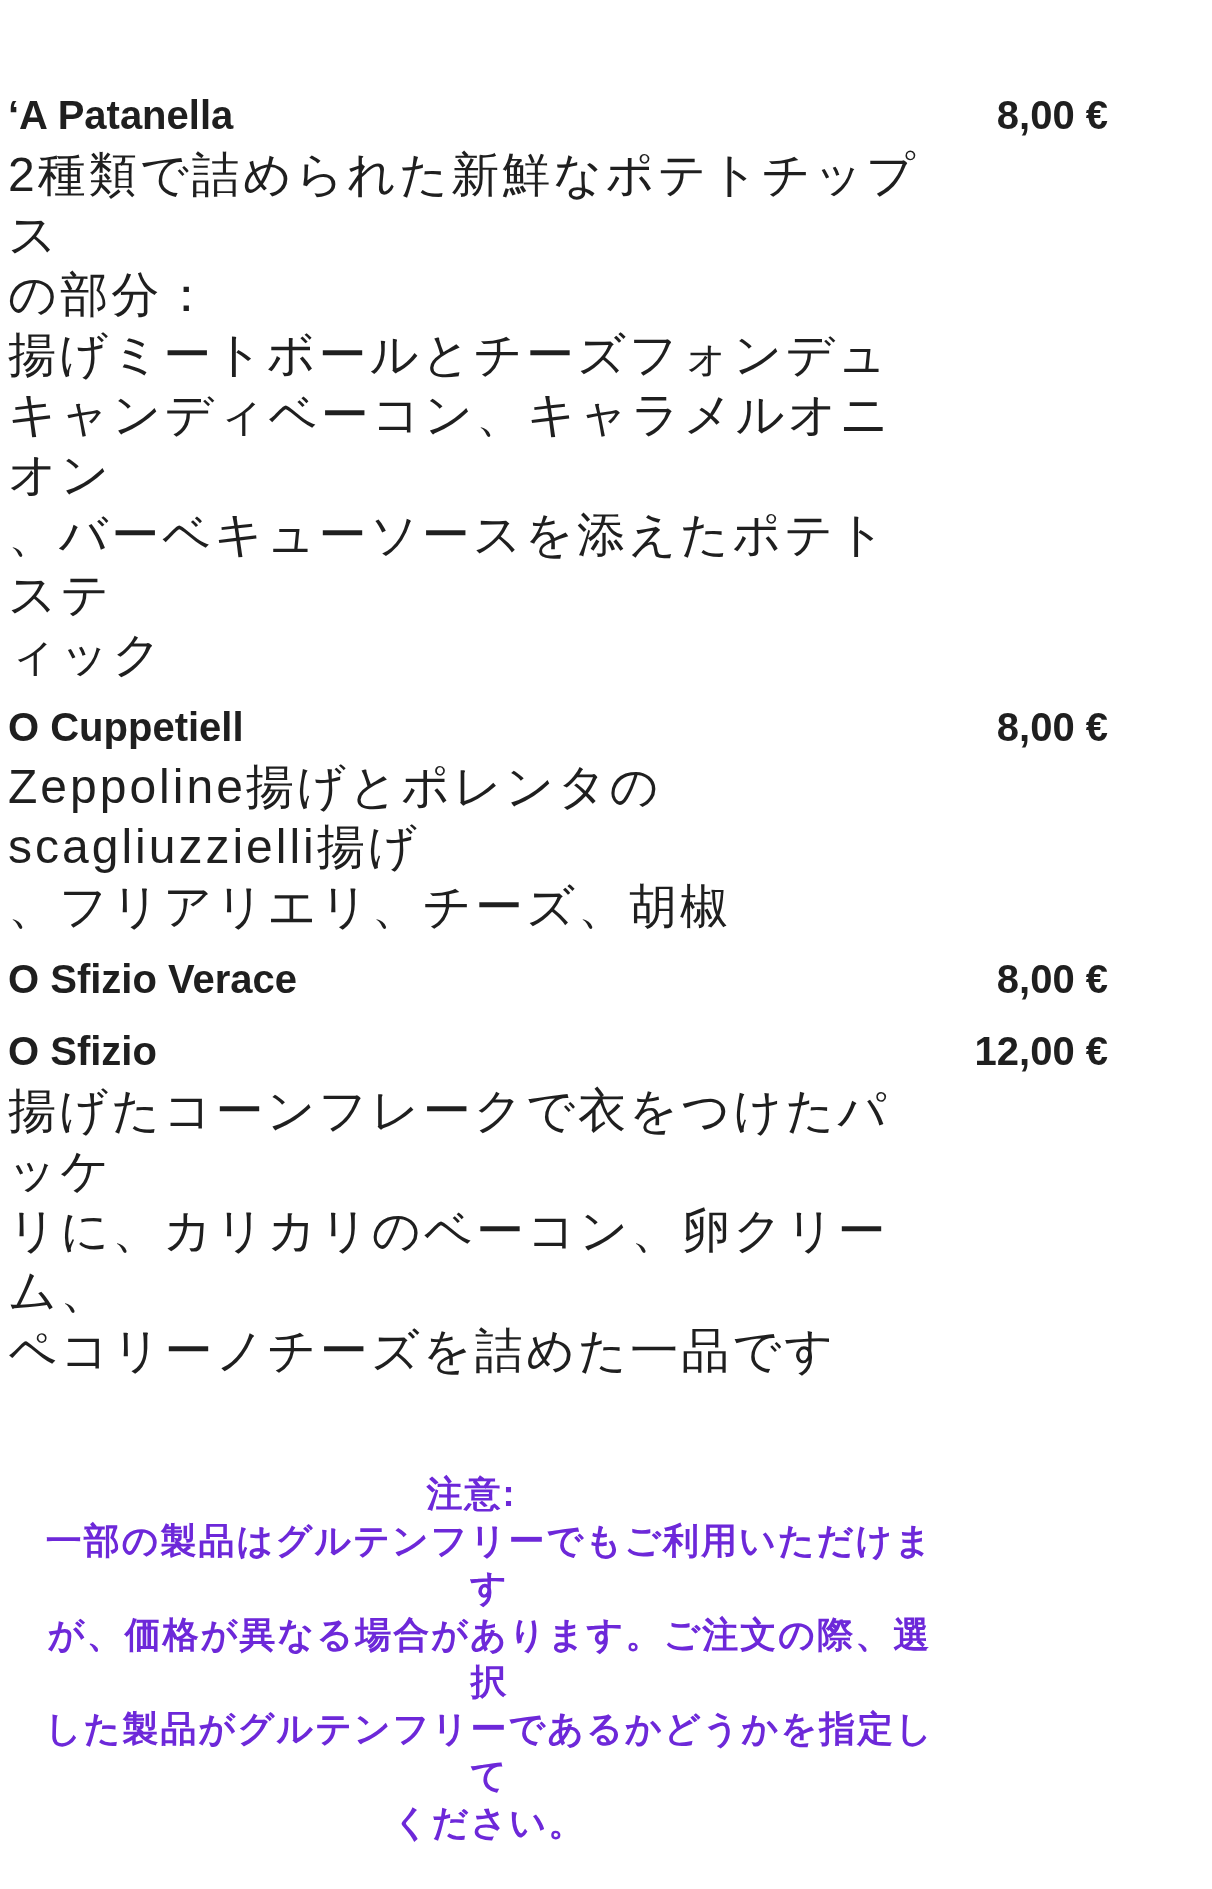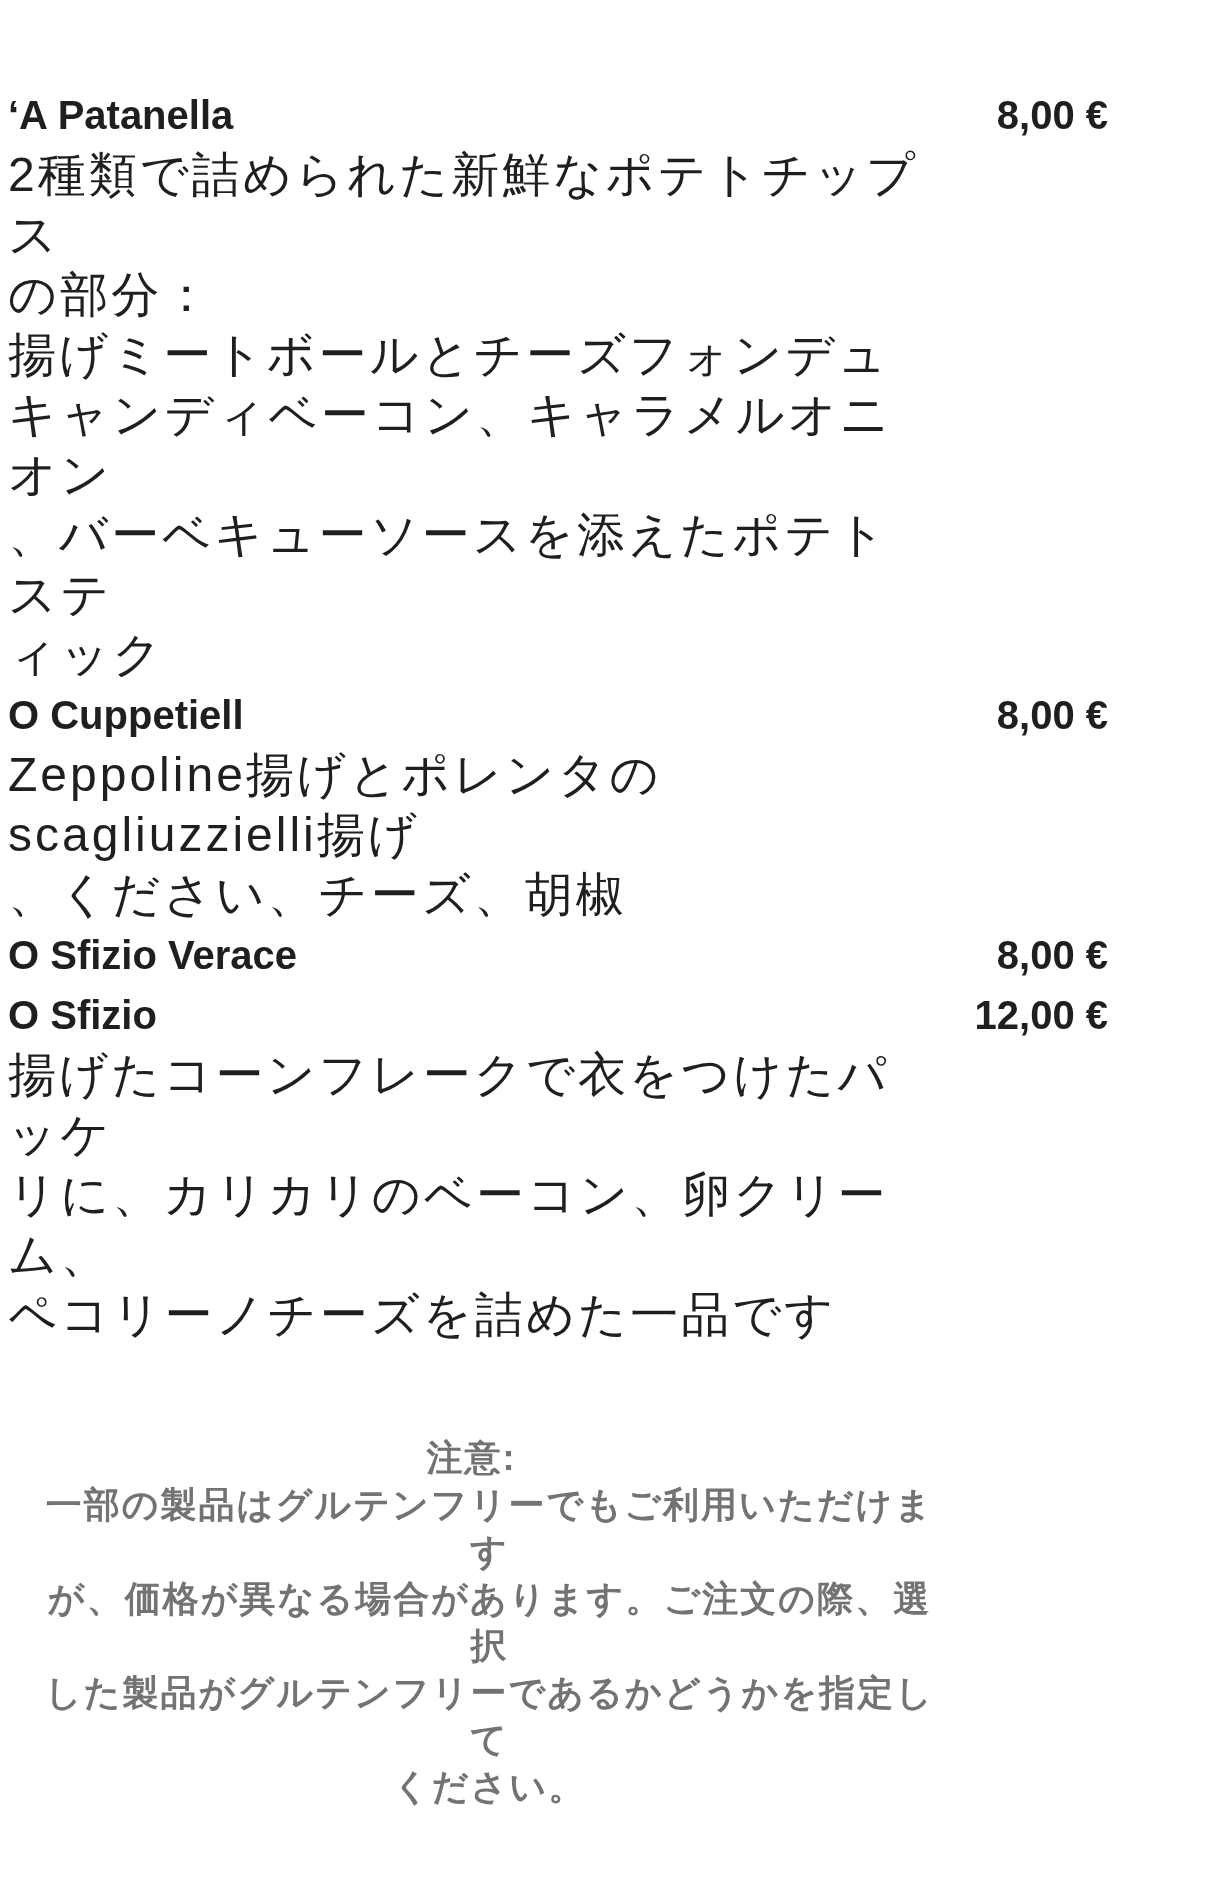--- a/index.html
+++ b/index.html
@@ -14,21 +14,21 @@
     font-family: "Liberation Sans", sans-serif;
     color: #1f1f1f;
   }
   .page {
     box-sizing: border-box;
     width: 1212px;
     height: 1889px;
     padding: 85px 104px 0 8px;
   }
   .menu-item { margin: 0; }
-  .menu-item:not(:first-child) { }
+  .menu-item:not(:first-child) { margin-top: 12px; }
   .item-header {
     display: flex;
     justify-content: space-between;
     align-items: flex-start;
   }
   .item-name {
     font-size: 40px;
     line-height: 60px;
     font-weight: 700;
     letter-spacing: 0;
@@ -45,21 +45,21 @@
     width: 927px;
     font-size: 48px;
     line-height: 60px;
     letter-spacing: 3px;
     white-space: pre-line;
   }
   .note {
     margin-top: 89px;
     width: 927px;
     text-align: center;
-    color: #737373;
+    color: #6d28d9;
     font-weight: 700;
     font-size: 36px;
     line-height: 47px;
     letter-spacing: 2px;
   }
   .note-body { white-space: pre-line; margin-left: 36px; }
 </style>
 </head>
 <body>
 
@@ -77,21 +77,21 @@
 、バーベキューソースを添えたポテトステ
 ィック</div>
   </div>
 
   <div class="menu-item">
     <div class="item-header">
       <div class="item-name">O Cuppetiell</div>
       <div class="item-price">8,00 €</div>
     </div>
     <div class="item-desc">Zeppoline揚げとポレンタのscagliuzzielli揚げ
-、ください、チーズ、胡椒</div>
+、フリアリエリ、チーズ、胡椒</div>
   </div>
 
   <div class="menu-item">
     <div class="item-header">
       <div class="item-name">O Sfizio Verace</div>
       <div class="item-price">8,00 €</div>
     </div>
   </div>
 
   <div class="menu-item">

